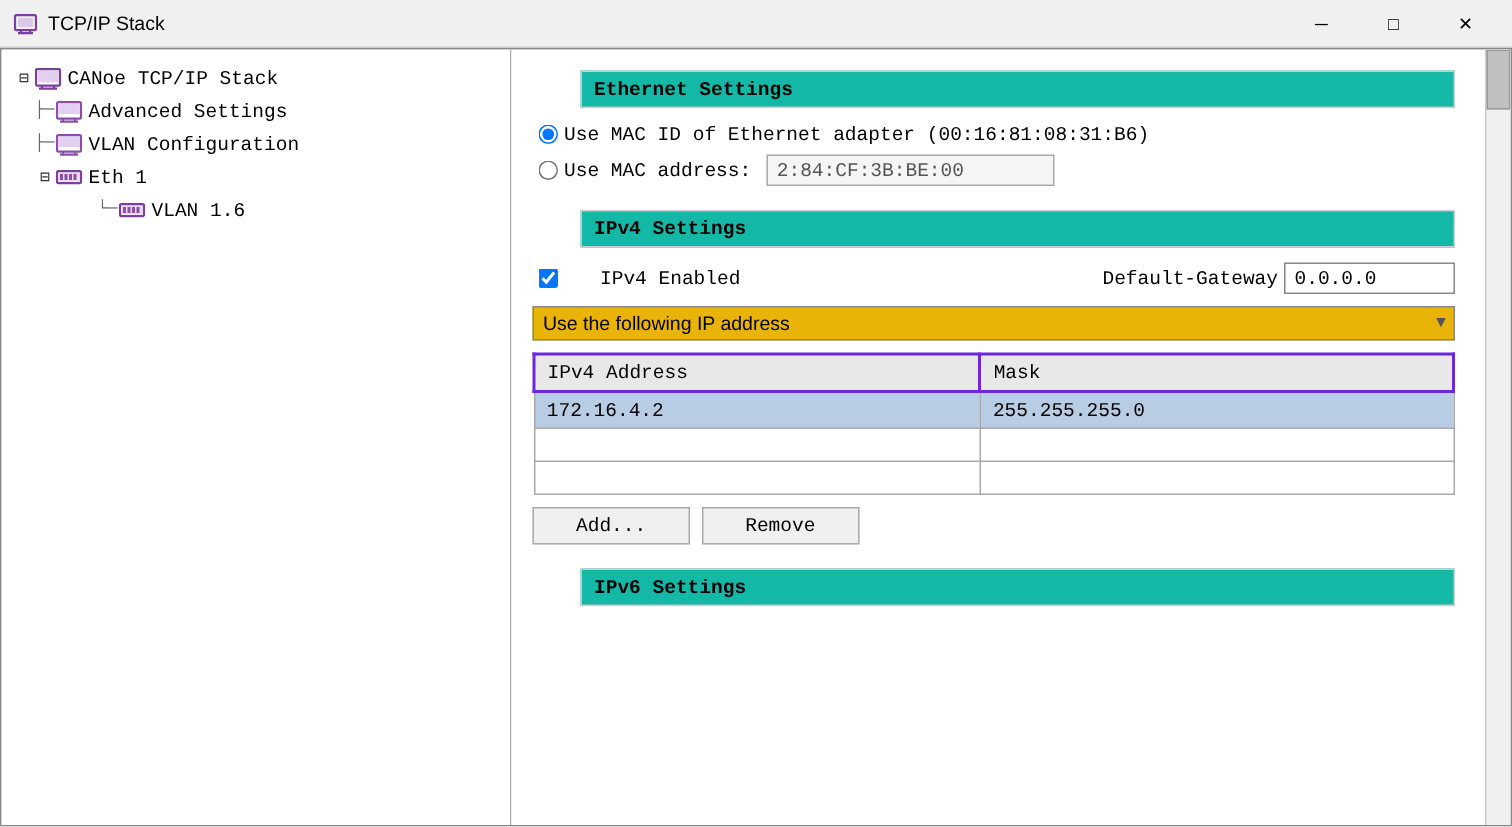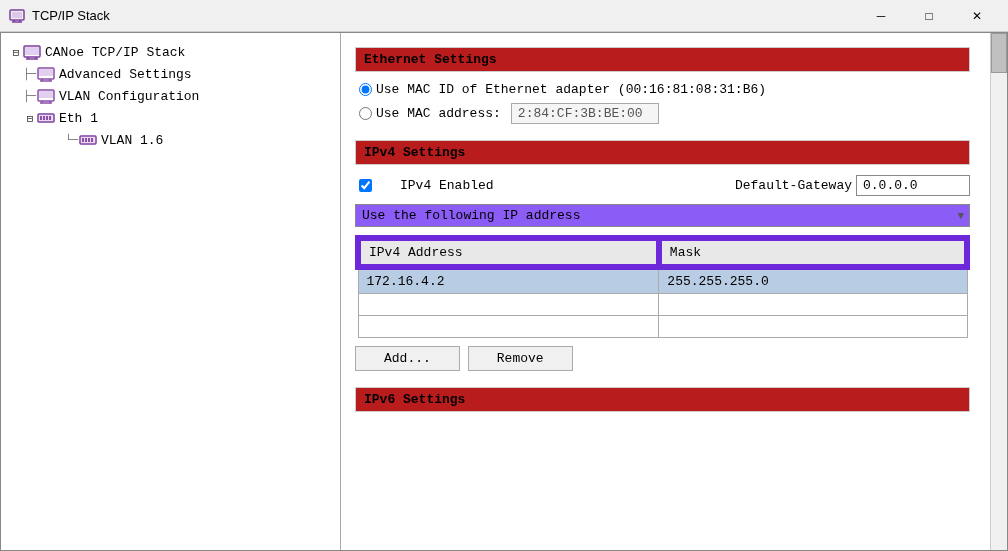--- a/index.html
+++ b/index.html
@@ -145,28 +145,29 @@
       border: 1px solid #999;
     }
 
     .right-content {
       padding: 10px 20px 10px 14px;
       margin-right: 17px;
     }
 
     
     .section-header {
-      background: #b91c1c;
+      background: #14b8a6;
       border: 1px solid #ccc;
       padding: 4px 8px;
       font-family: "Courier New", Courier, monospace;
       font-size: 13px;
       font-weight: bold;
       margin-bottom: 10px;
       margin-top: 4px;
+      margin-left: 32px;
     }
 
     
     .eth-settings {
       margin-bottom: 16px;
     }
 
     .radio-row {
       display: flex;
       align-items: center;
@@ -178,21 +179,21 @@
       margin-right: 4px;
       cursor: pointer;
     }
 
     .mac-input {
       border: 1px solid #aaa;
       background: #f5f5f5;
       padding: 2px 6px;
       font-family: "Courier New", Courier, monospace;
       font-size: 13px;
-      width: 148px;
+      width: 192px;
       margin-left: 6px;
       color: #555;
     }
 
     
     .ipv4-settings {
       margin-bottom: 16px;
     }
 
     .ipv4-enabled-row {
@@ -229,23 +230,23 @@
 
     
     .dropdown-row {
       display: flex;
       align-items: center;
       margin-bottom: 8px;
     }
 
     .dropdown-select {
       border: 1px solid #888;
-      background: #8b5cf6;
+      background: #eab308;
       padding: 3px 28px 3px 6px;
-      font-family: Liberation Mono, monospace;
+      font-family: Liberation Sans, sans-serif;
       font-size: 13px;
       width: 100%;
       appearance: none;
       -webkit-appearance: none;
       cursor: pointer;
       position: relative;
     }
 
     .dropdown-wrapper {
       position: relative;
@@ -265,21 +266,21 @@
     
     .ip-table {
       width: 100%;
       border-collapse: collapse;
       border: 1px solid #aaa;
       margin-bottom: 8px;
     }
 
     .ip-table th {
       background: #e8e8e8;
-      border: 6px solid #6d28d9;
+      border: 2px solid #6d28d9;
       padding: 4px 8px;
       text-align: left;
       font-family: "Courier New", Courier, monospace;
       font-size: 13px;
       font-weight: normal;
     }
 
     .ip-table td {
       border: 1px solid #aaa;
       padding: 4px 8px;

